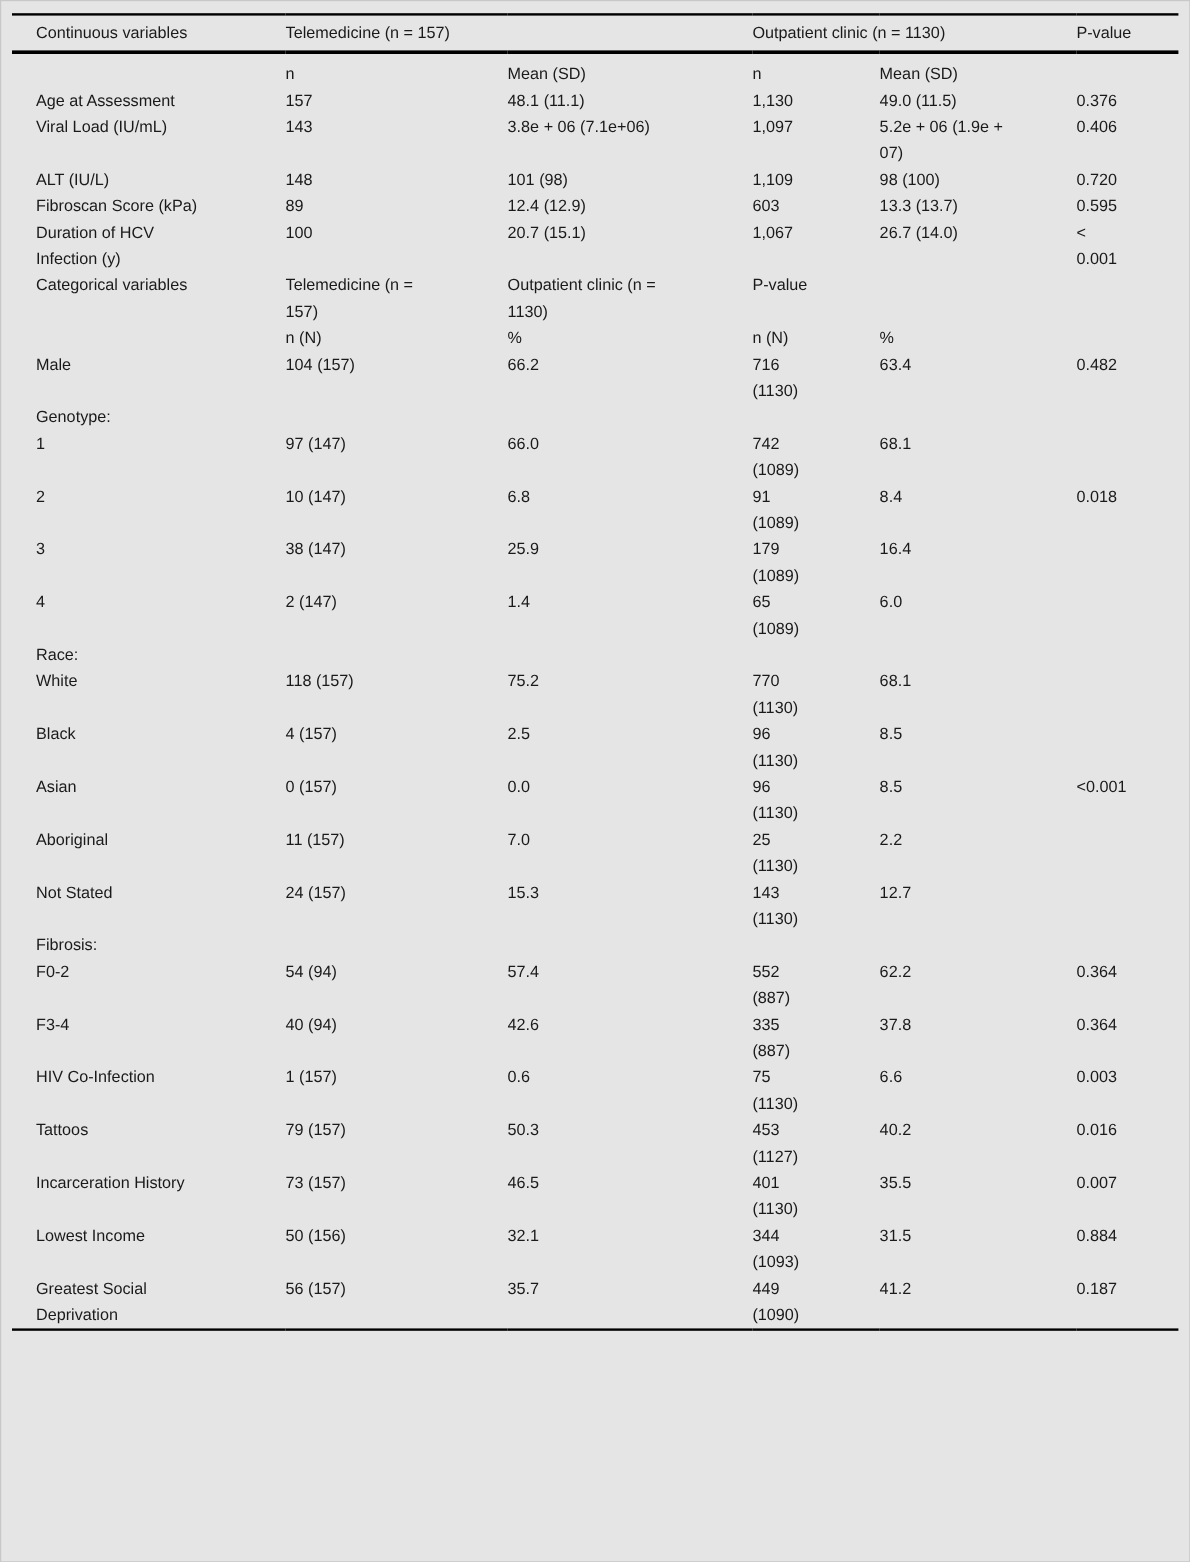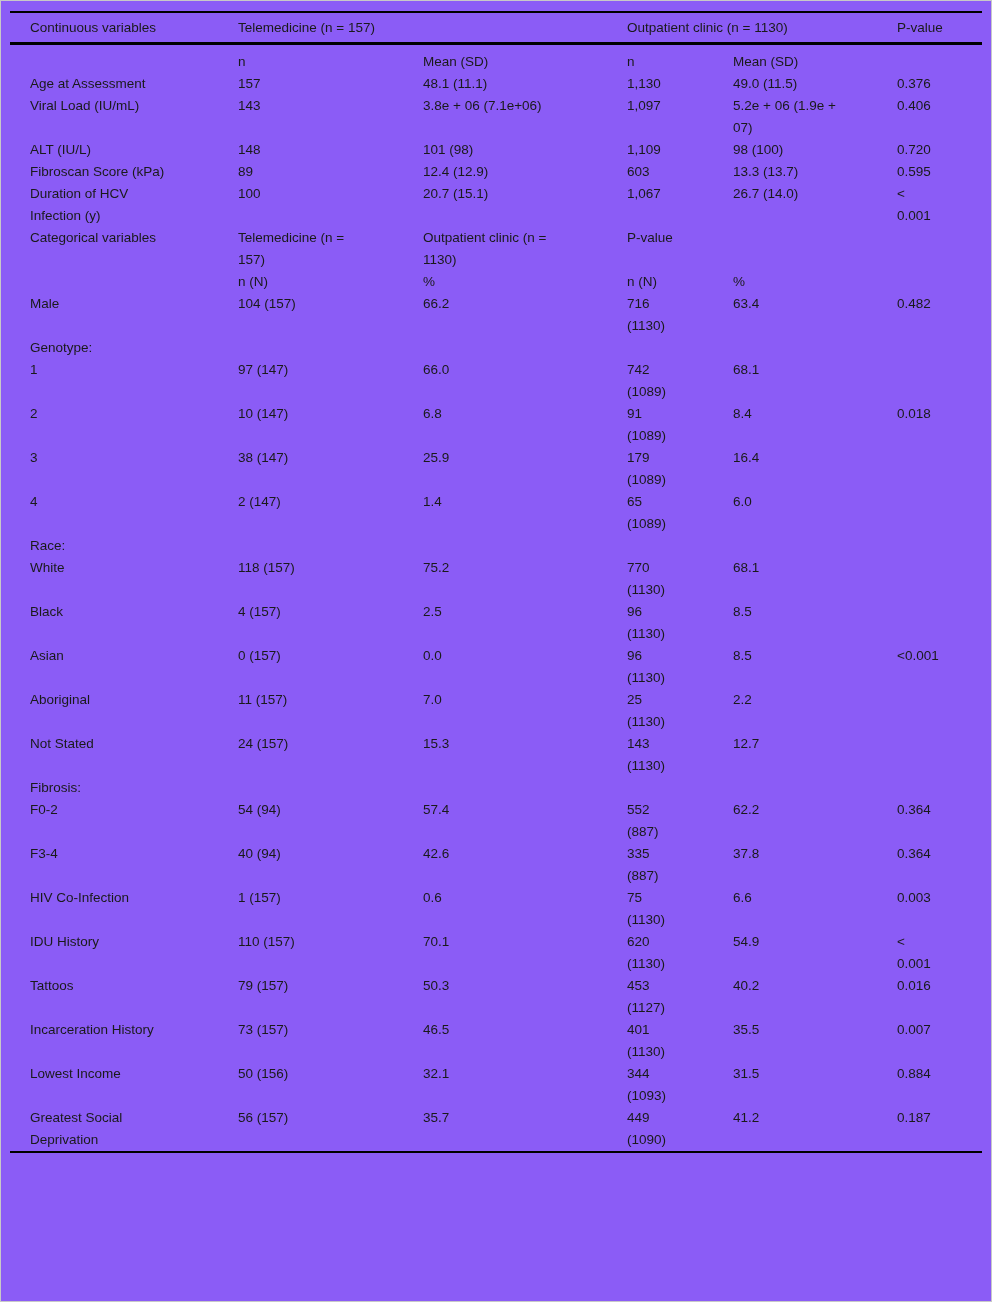--- a/index.html
+++ b/index.html
@@ -6,21 +6,21 @@
   html, body { background: #ffffff; }
   body {
     width: 992px;
     height: 1302px;
     font-family: "Liberation Sans", sans-serif;
     color: #1a1a1a;
   }
   .page {
     width: 992px;
     height: 1302px;
-    background: #8b5cf6;
+    background: #e5e5e5;
     border: 1px solid #c8c8c8;
     padding: 10px 9px 0 9px;
     overflow: hidden;
   }
   table.stats {
     width: 972px;
     table-layout: fixed;
     border-collapse: collapse;
     border-top: 2px solid #000000;
     border-bottom: 2px solid #000000;
@@ -282,30 +282,20 @@
         <tr>
           <td>HIV Co-Infection</td>
           <td>1 (157)</td>
           <td>0.6</td>
           <td>75
 (1130)</td>
           <td>6.6</td>
           <td>0.003</td>
         </tr>
         <tr>
-          <td>IDU History</td>
-          <td>110 (157)</td>
-          <td>70.1</td>
-          <td>620
-(1130)</td>
-          <td>54.9</td>
-          <td>&lt;
-0.001</td>
-        </tr>
-        <tr>
           <td>Tattoos</td>
           <td>79 (157)</td>
           <td>50.3</td>
           <td>453
 (1127)</td>
           <td>40.2</td>
           <td>0.016</td>
         </tr>
         <tr>
           <td>Incarceration History</td>

